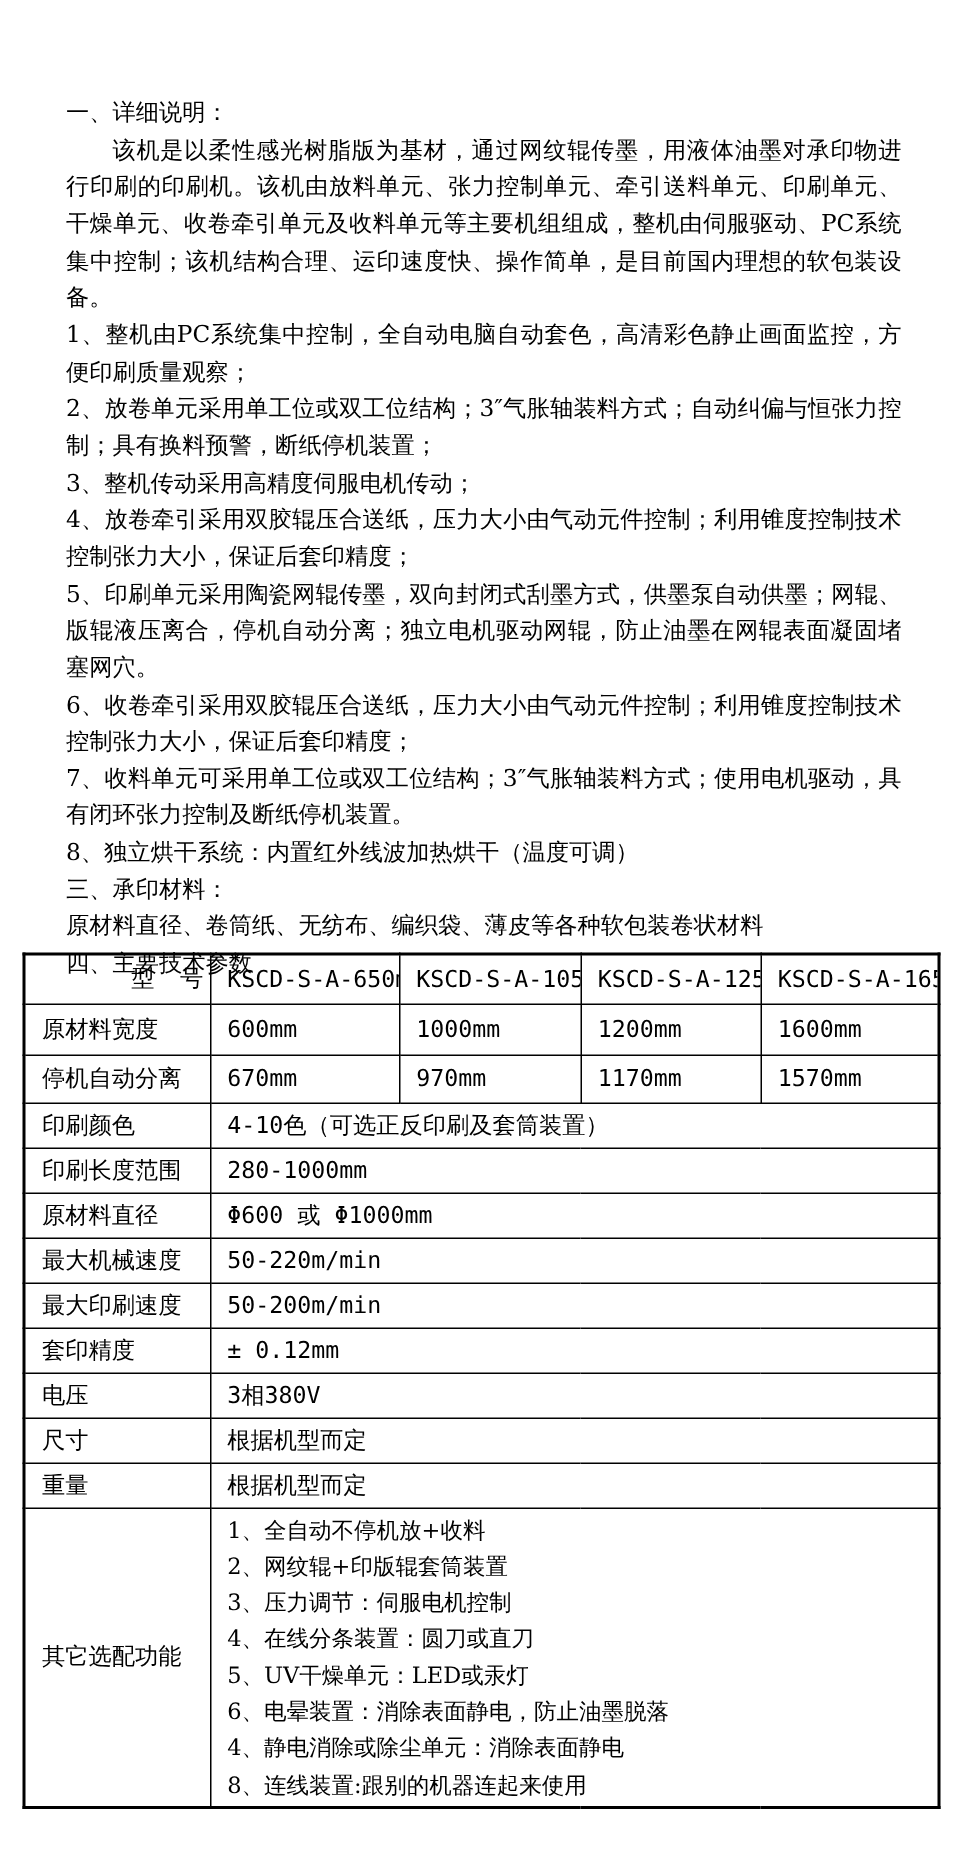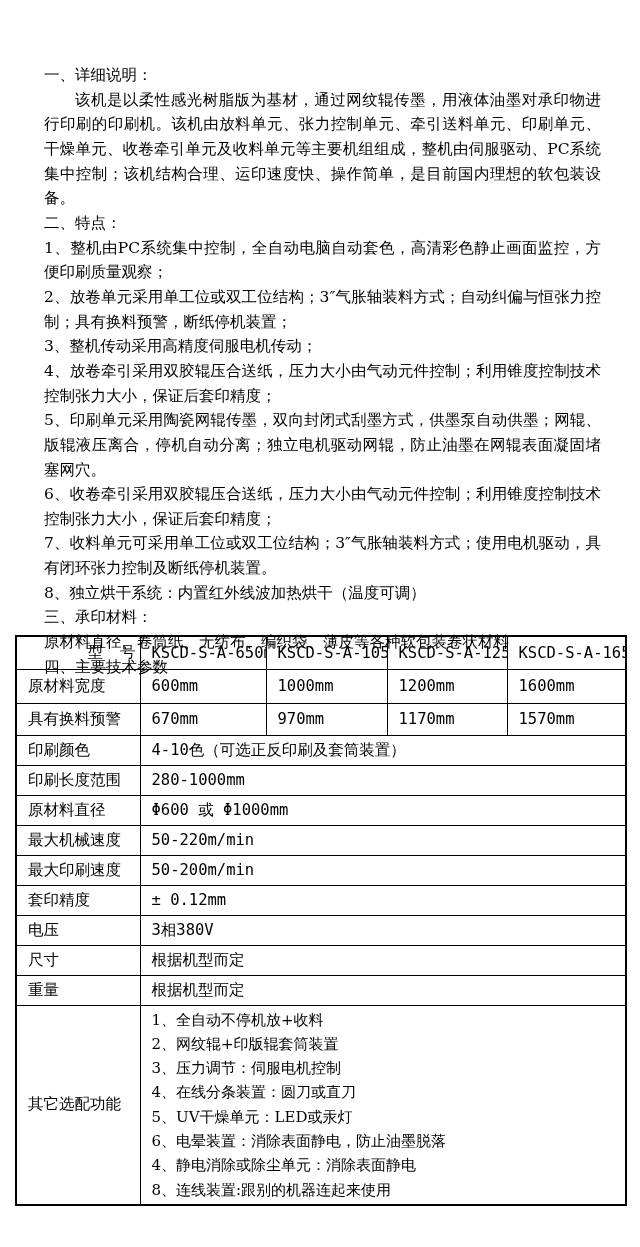--- a/index.html
+++ b/index.html
@@ -69,21 +69,20 @@
 </style>
 </head>
 <body>
 
 <div class="page">
 
   <div class="text-block">
     <p>一、详细说明：</p>
     <p class="first-indent">该机是以柔性感光树脂版为基材，通过网纹辊传墨，用液体油墨对承印物进行印刷的印刷机。该机由放料单元、张力控制单元、牵引送料单元、印刷单元、干燥单元、收卷牵引单元及收料单元等主要机组组成，整机由伺服驱动、PC系统集中控制；该机结构合理、运印速度快、操作简单，是目前国内理想的软包装设备。</p>
 
-    <p>二、特点：</p>
     <p>1、整机由PC系统集中控制，全自动电脑自动套色，高清彩色静止画面监控，方便印刷质量观察；</p>
     <p>2、放卷单元采用单工位或双工位结构；3″气胀轴装料方式；自动纠偏与恒张力控制；具有换料预警，断纸停机装置；</p>
     <p>3、整机传动采用高精度伺服电机传动；</p>
     <p>4、放卷牵引采用双胶辊压合送纸，压力大小由气动元件控制；利用锥度控制技术控制张力大小，保证后套印精度；</p>
     <p>5、印刷单元采用陶瓷网辊传墨，双向封闭式刮墨方式，供墨泵自动供墨；网辊、版辊液压离合，停机自动分离；独立电机驱动网辊，防止油墨在网辊表面凝固堵塞网穴。</p>
     <p>6、收卷牵引采用双胶辊压合送纸，压力大小由气动元件控制；利用锥度控制技术控制张力大小，保证后套印精度；</p>
     <p>7、收料单元可采用单工位或双工位结构；3″气胀轴装料方式；使用电机驱动，具有闭环张力控制及断纸停机装置。</p>
     <p>8、独立烘干系统：内置红外线波加热烘干（温度可调）</p>
 
     <p>三、承印材料：</p>
@@ -112,21 +111,21 @@
 
     <tr class="grid-row-0">
       <td>原材料宽度</td>
       <td class="value-cell">600mm</td>
       <td class="value-cell">1000mm</td>
       <td class="value-cell">1200mm</td>
       <td class="value-cell">1600mm</td>
     </tr>
 
     <tr class="grid-row-1">
-      <td>具有换料预警</td>
+      <td>停机自动分离</td>
       <td class="value-cell">670mm</td>
       <td class="value-cell">970mm</td>
       <td class="value-cell">1170mm</td>
       <td class="value-cell">1570mm</td>
     </tr>
 
     <tr class="span-row">
       <td>印刷颜色</td>
       <td class="value-cell span-value" colspan="4">4-10色（可选正反印刷及套筒装置）</td>
     </tr>

